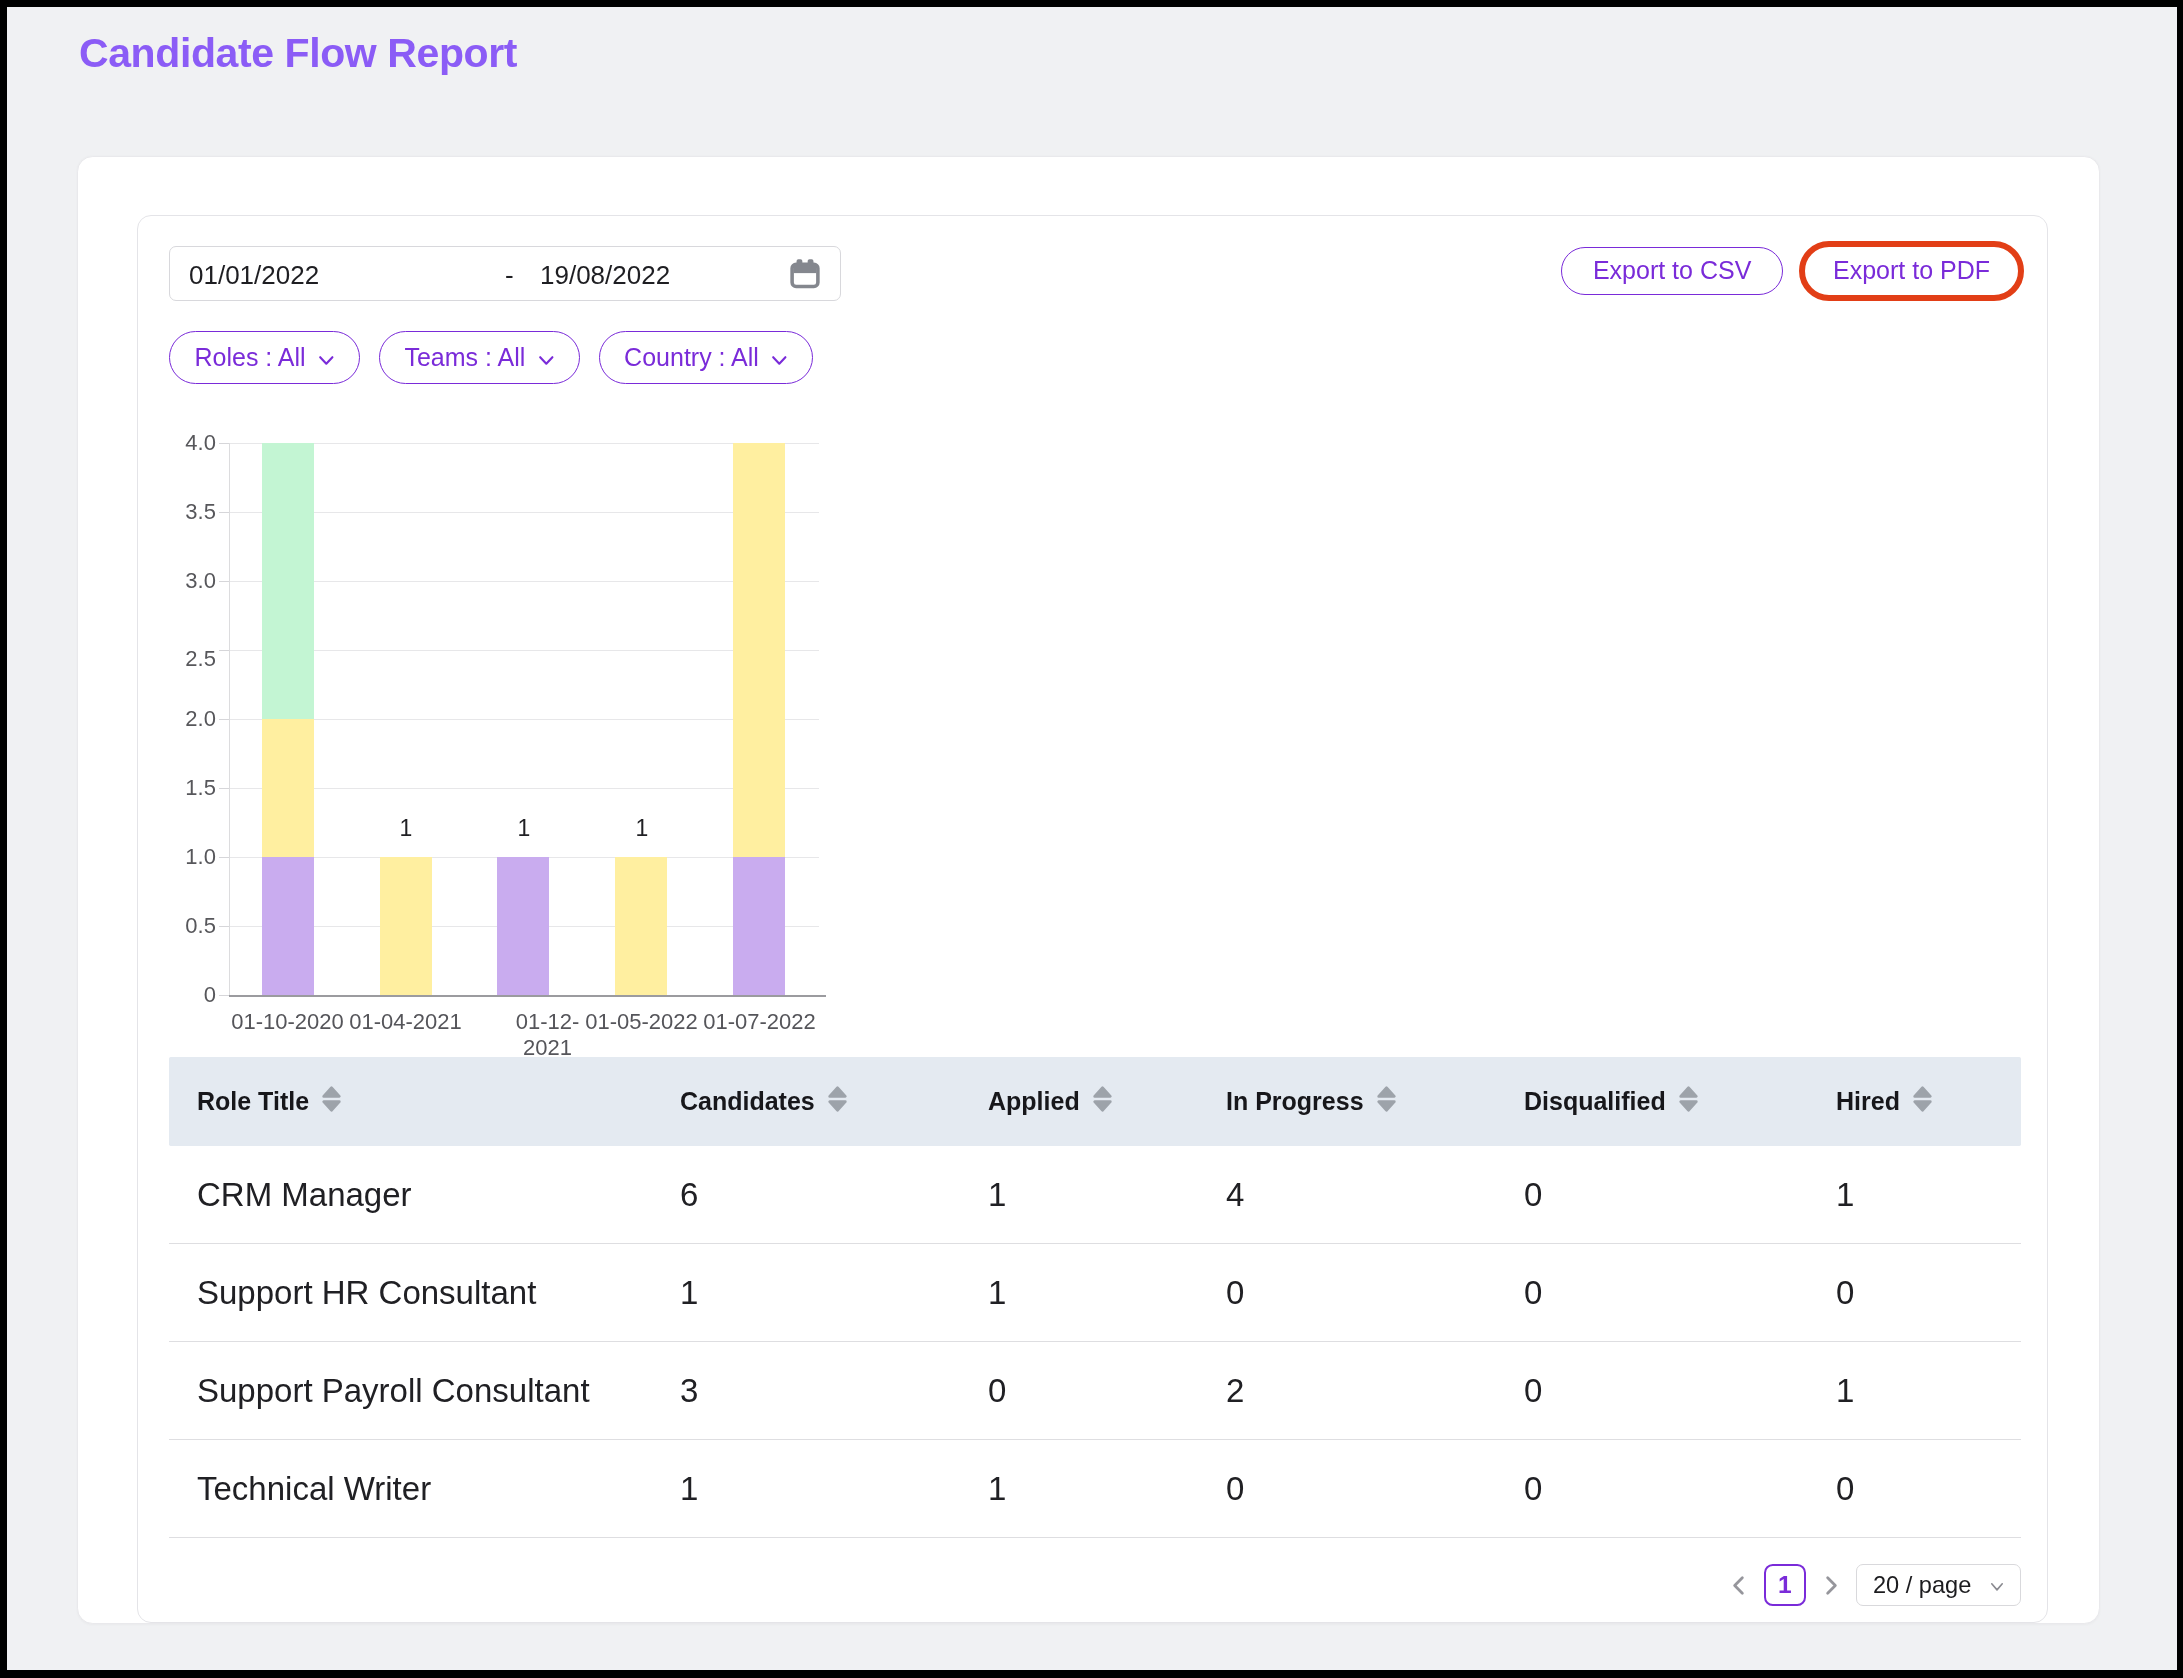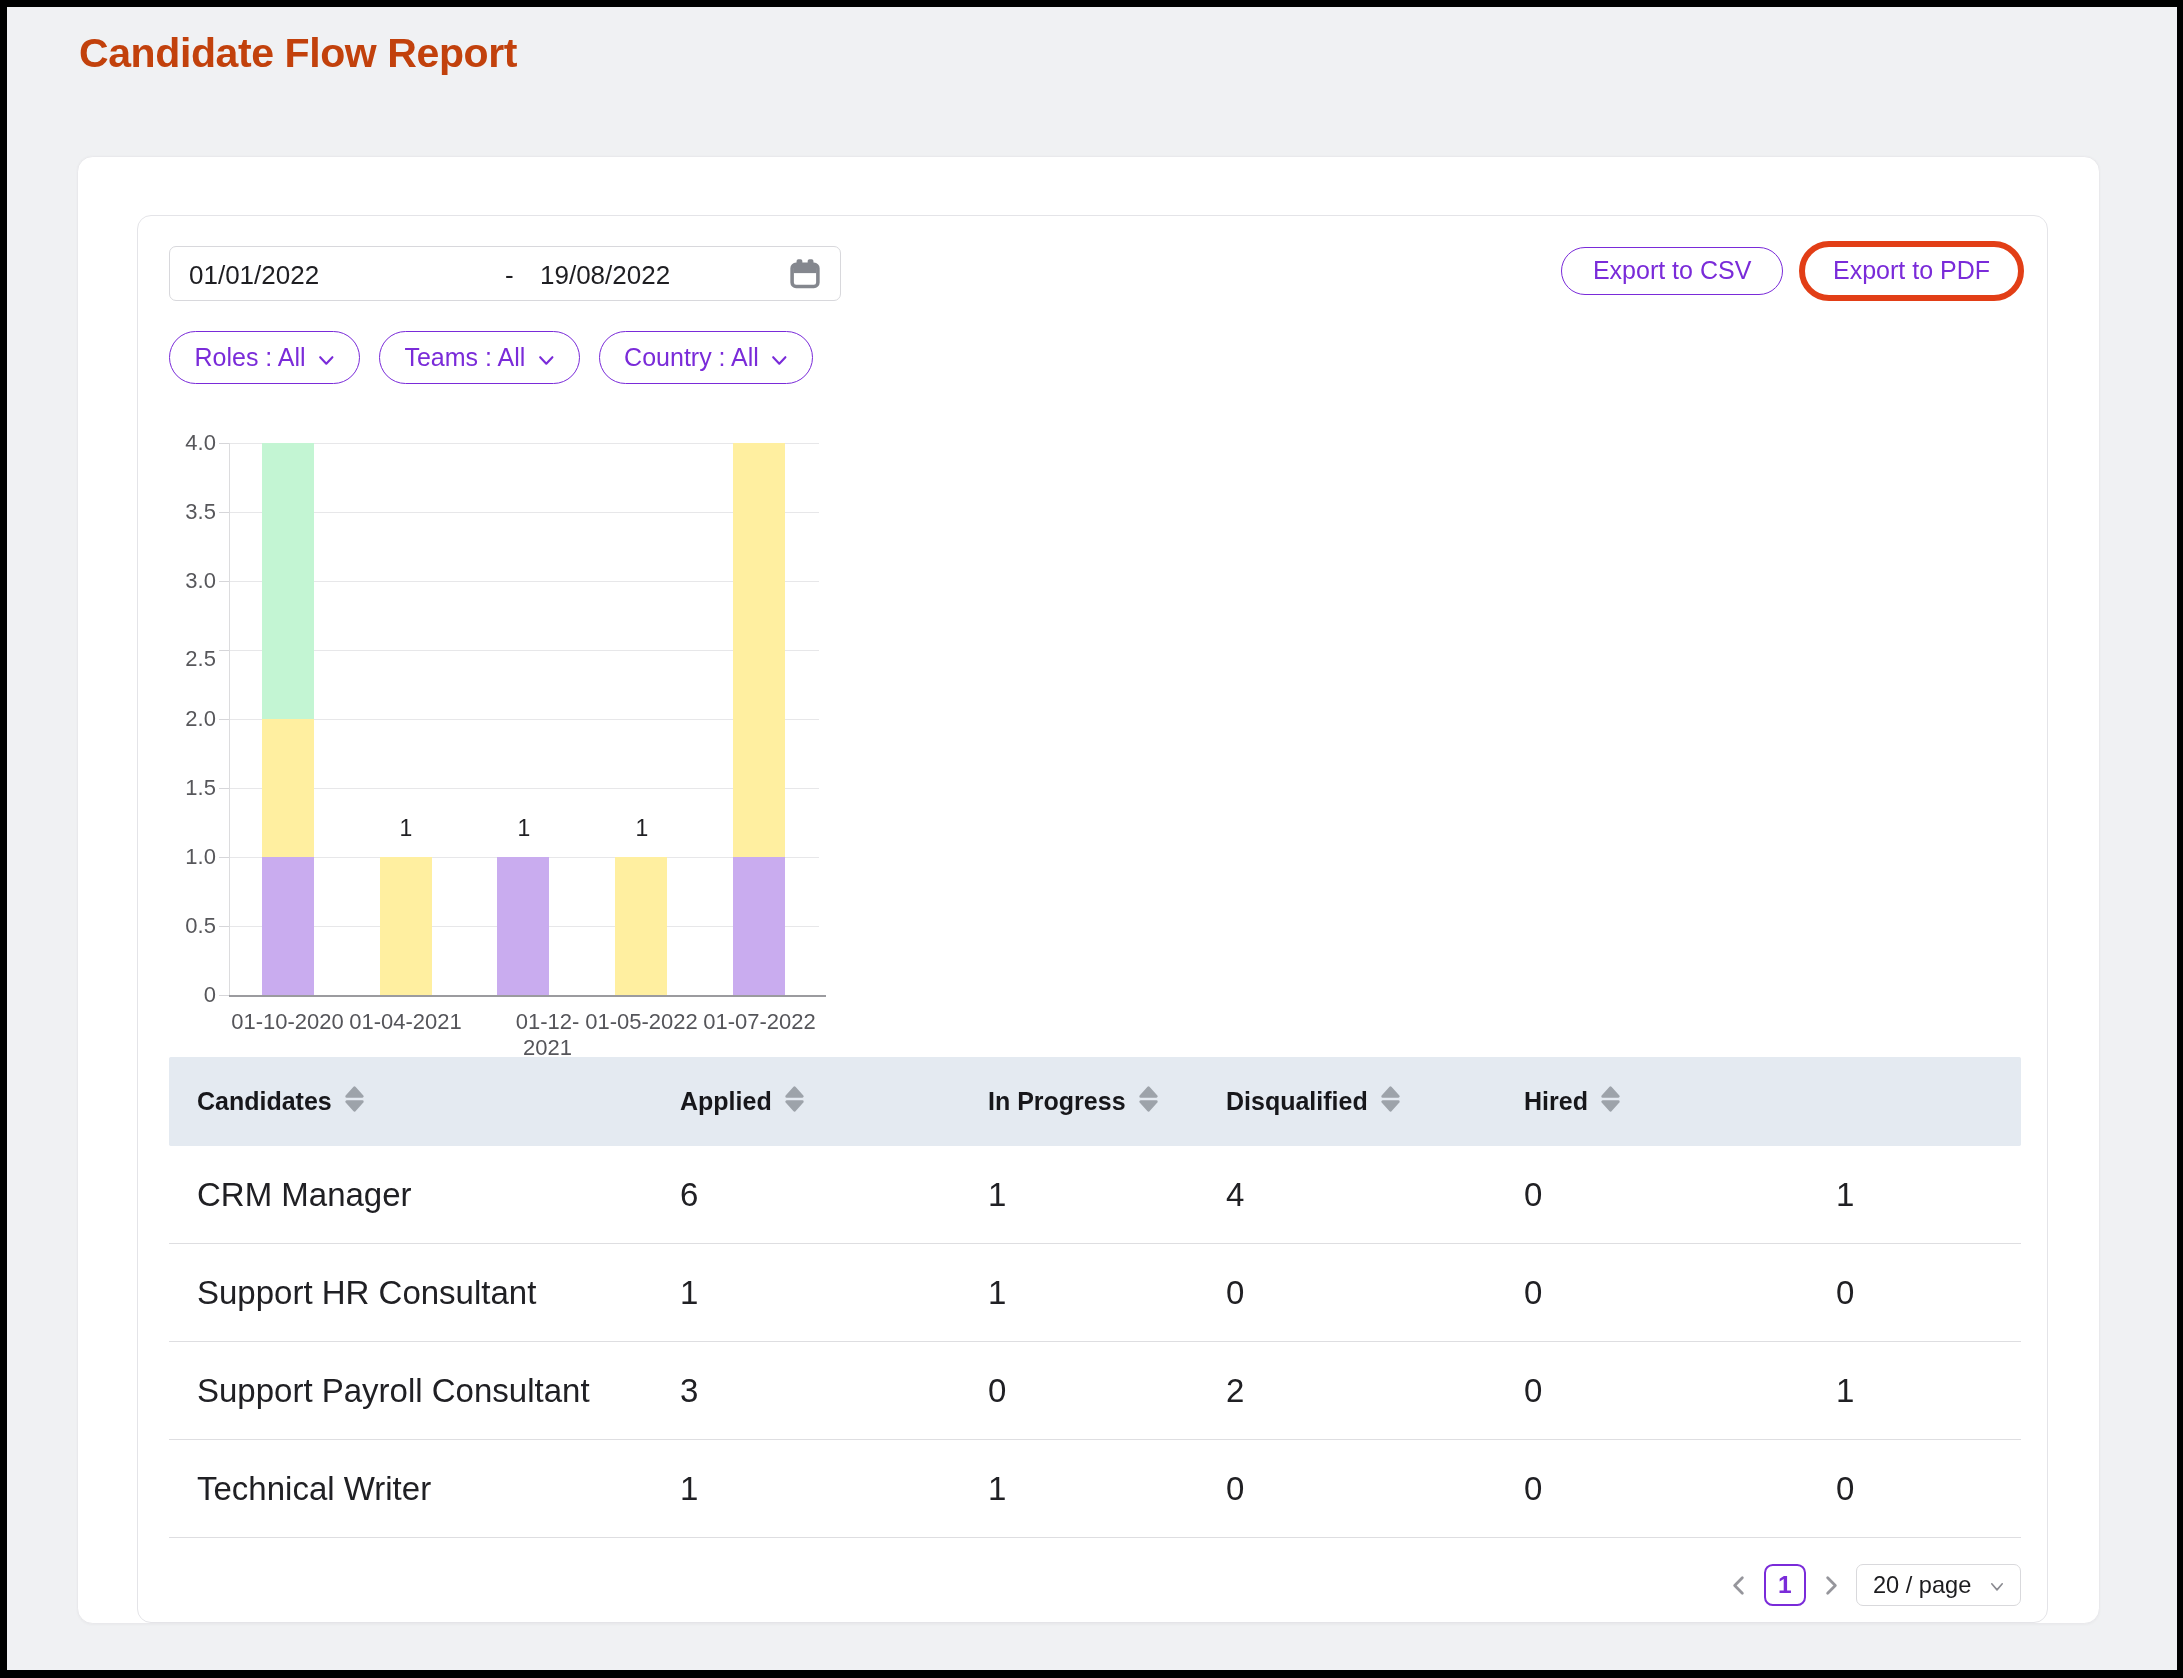--- a/index.html
+++ b/index.html
@@ -1,21 +1,21 @@
 <!DOCTYPE html>
 <html style="--accent: #7A2BD9; --highlight: #E23E16; --thbg: #E4EAF1;font-size:14px"><head>
 <meta charset="utf-8">
 <style>
   * { margin:0; padding:0; box-sizing:border-box; }
   html,body { width:2184px; height:1679px; font-family:"Liberation Sans", sans-serif; }
   .frame { position:absolute; left:0; top:0; width:2184px; height:1679px; background:#000; }
   .page  { position:absolute; left:7px; top:7px; width:2170px; height:1663px; background:#F0F1F3; overflow:hidden; }
 
   .page-title { position:absolute; left:72px; top:23px; font-size:41px; font-weight:700;
-                color:#c2410c; letter-spacing:-0.4px; }
+                color:#8b5cf6; letter-spacing:-0.4px; }
 
   .outer-card { position:absolute; left:70px; top:149px; width:2023px; height:1468px;
                 background:#fff; border:0.9px solid #E9E9EC; border-radius:15.7px;
                 box-shadow:0 0.9px 2.6px rgba(0,0,0,0.03); }
   .inner-card { position:absolute; left:59px; top:58px; width:1911px; height:1408px;
                 background:#fff; border:1.3px solid #E4E4E8; border-radius:14px; }
 
   
   .date-range { position:absolute; left:31px; top:30px; width:672px; height:55px;
                 border:1.3px solid #D8D8DC; border-radius:7px; background:#fff; }
@@ -156,20 +156,27 @@
               <span>Country : All</span>
               <span><svg width="16.6" height="11.4" viewBox="0 0 19 13">
                   <polyline points="2.5,2.5 9.5,10 16.5,2.5" fill="none" stroke="#7A2BD9" stroke-width="2.4" stroke-linecap="round" stroke-linejoin="round"></polyline>
                 </svg></span>
             </div>
           </div>
 
         <div class="table" id="table">
             <div class="trow thead">
               <div class="cell">
+                <span>Role Title</span>
+                <span><svg width="21" height="28" viewBox="0 0 24 32">
+                    <polygon points="12,3 21,13 3,13" fill="#9DA3AA" stroke="#9DA3AA" stroke-width="3" stroke-linejoin="round"></polygon>
+                    <polygon points="3,19 21,19 12,29" fill="#9DA3AA" stroke="#9DA3AA" stroke-width="3" stroke-linejoin="round"></polygon>
+                  </svg></span>
+              </div>
+              <div class="cell">
                 <span>Candidates</span>
                 <span><svg width="21" height="28" viewBox="0 0 24 32">
                     <polygon points="12,3 21,13 3,13" fill="#9DA3AA" stroke="#9DA3AA" stroke-width="3" stroke-linejoin="round"></polygon>
                     <polygon points="3,19 21,19 12,29" fill="#9DA3AA" stroke="#9DA3AA" stroke-width="3" stroke-linejoin="round"></polygon>
                   </svg></span>
               </div>
               <div class="cell">
                 <span>Applied</span>
                 <span><svg width="21" height="28" viewBox="0 0 24 32">
                     <polygon points="12,3 21,13 3,13" fill="#9DA3AA" stroke="#9DA3AA" stroke-width="3" stroke-linejoin="round"></polygon>

